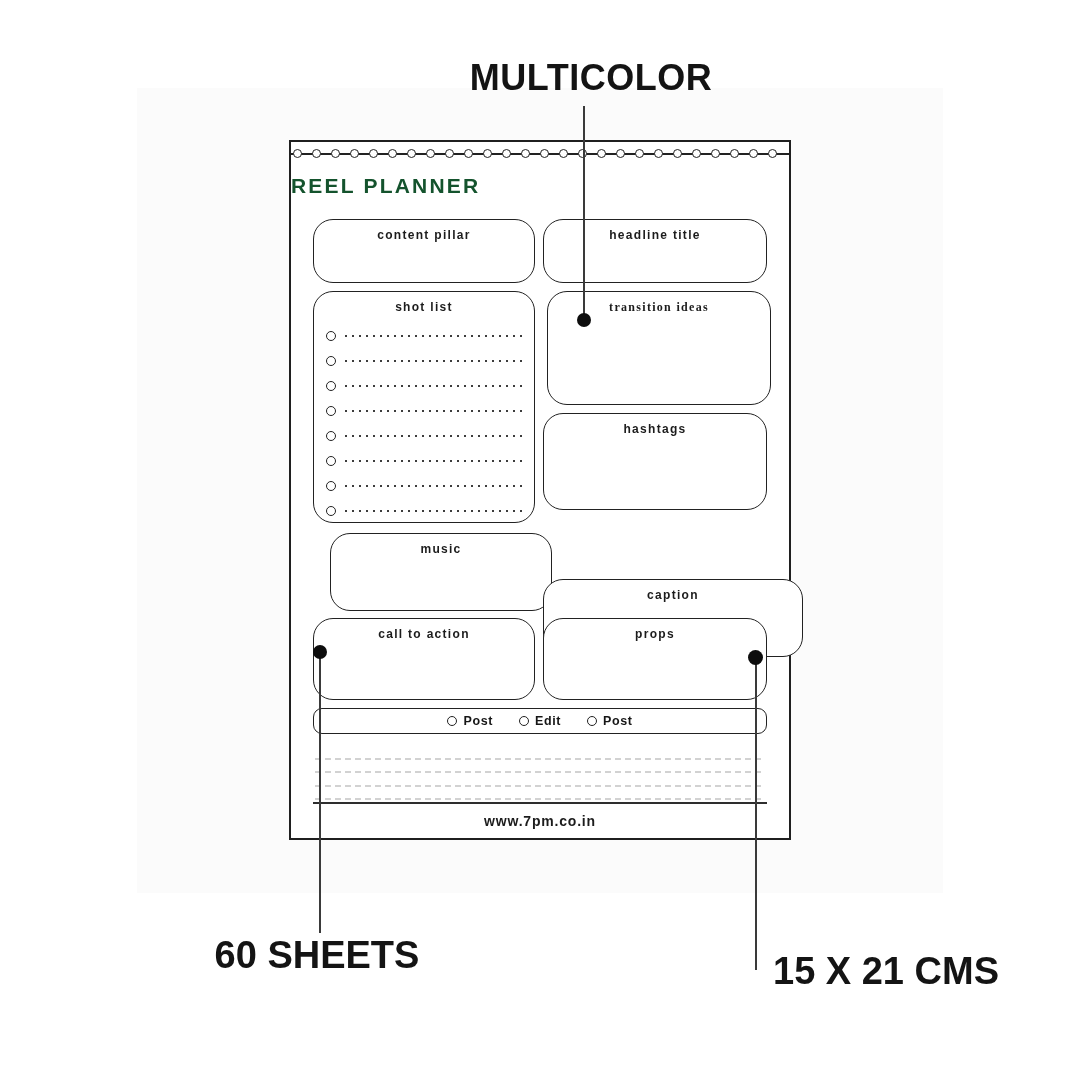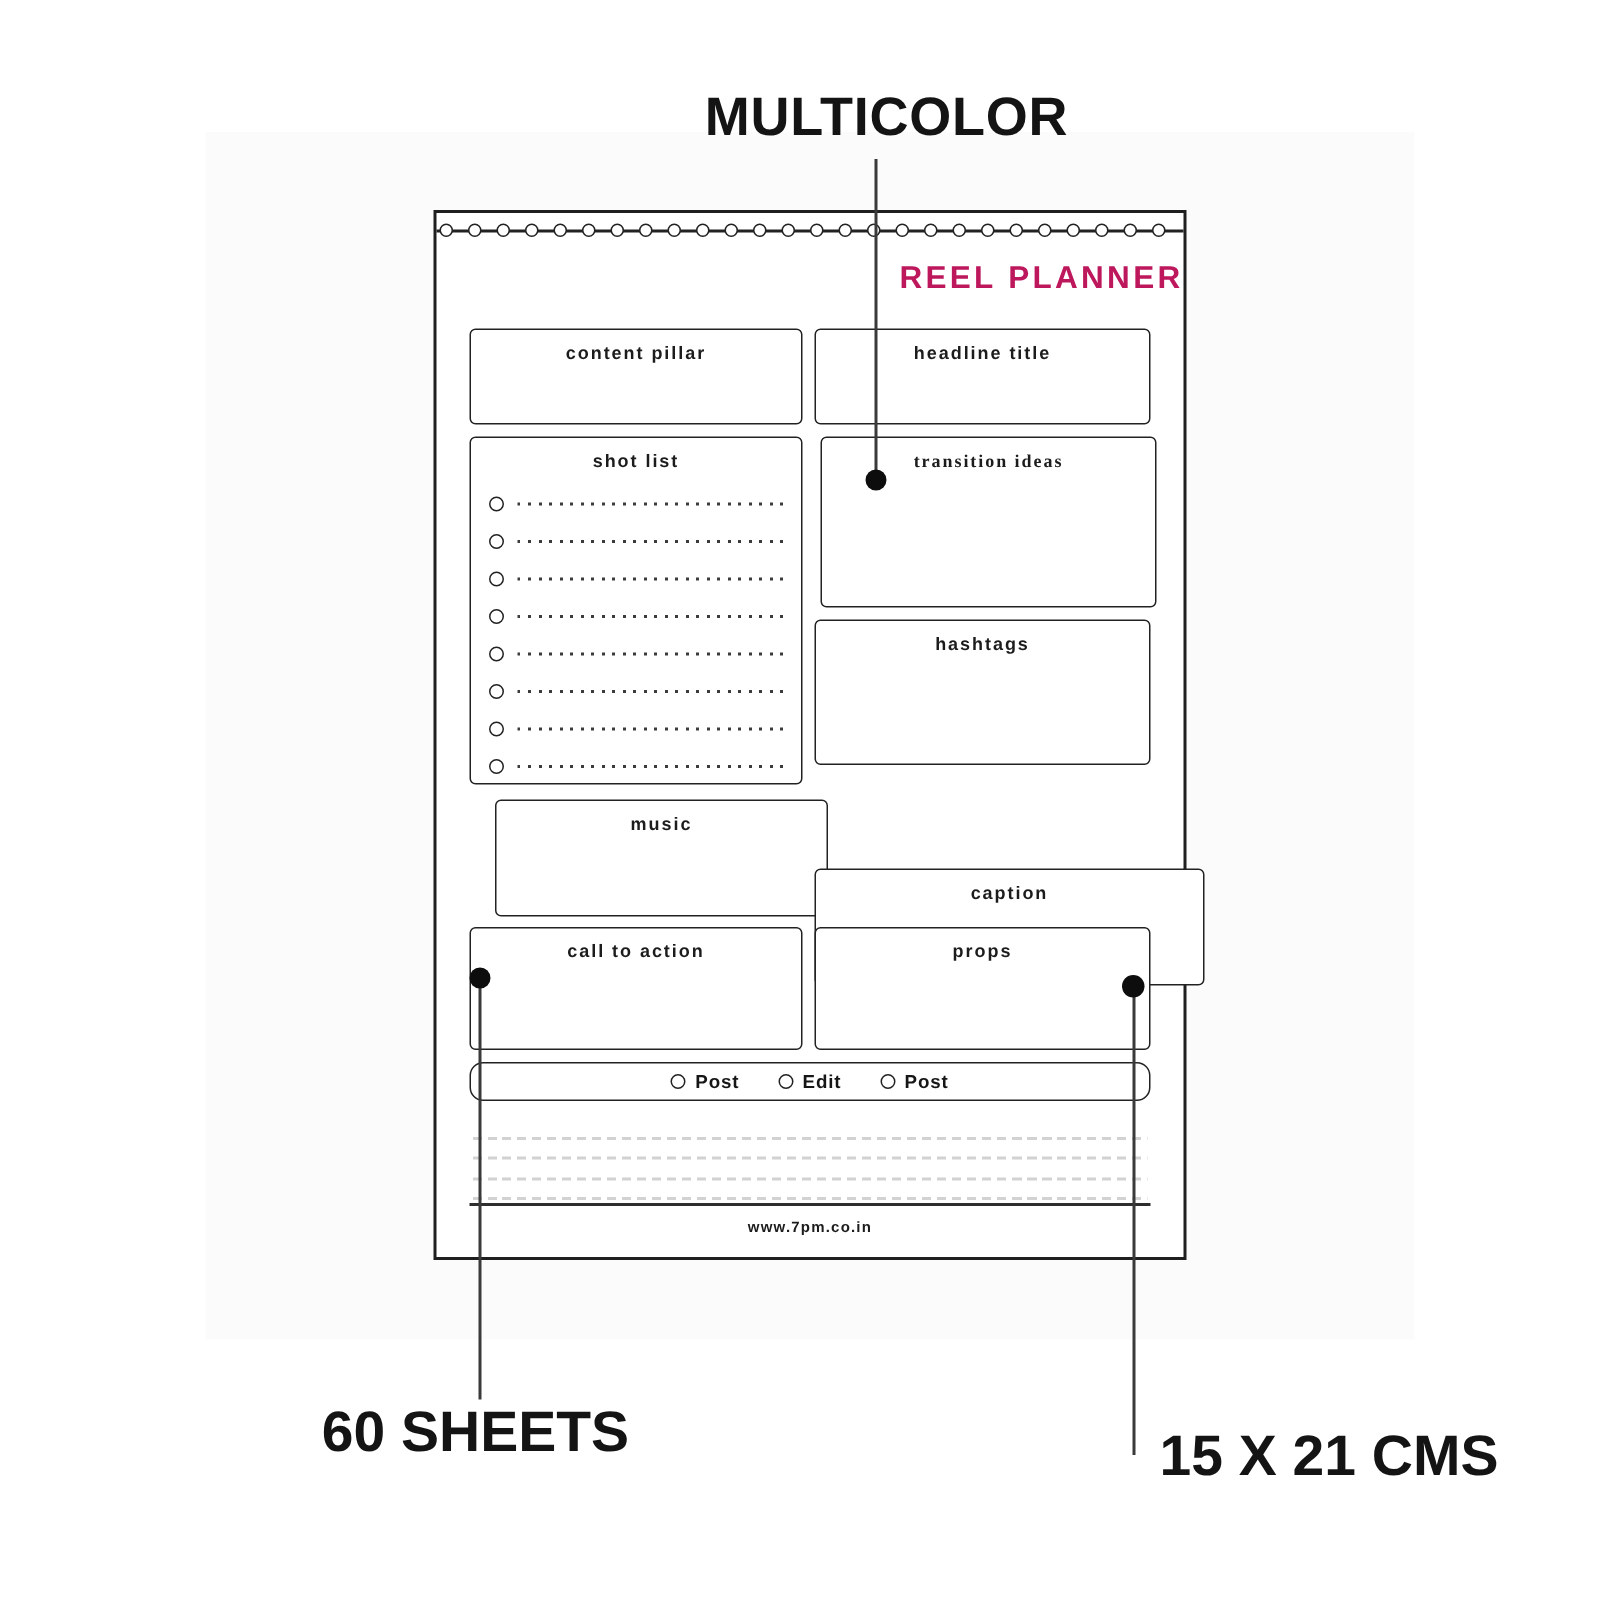--- a/index.html
+++ b/index.html
@@ -19,23 +19,23 @@
   .callout-dot { position:absolute; background:#0d0d0d; border-radius:50%; z-index:31; }
   .dot-top   { left:577px; top:313px; width:14px; height:14px; }
   .dot-left  { left:313px; top:645px; width:14px; height:14px; }
   .dot-right { left:748px; top:650px; width:15px; height:15px; }
 
   
   .page { position:absolute; left:289px; top:140px; width:502px; height:700px; background:#ffffff; border:2px solid #1f1f1f; z-index:10; }
   .binding-line { position:absolute; left:0; top:11px; width:498px; height:2px; background:#222; }
   .binding-strip { position:absolute; left:2px; top:7px; width:484px; display:flex; justify-content:space-between; }
   .hole { width:9px; height:9px; border:1.6px solid #222; border-radius:50%; background:#fff; }
-  .page-title { position:absolute; left:0; top:32px; width:498px; text-align:right; font-size:21px; font-weight:700; letter-spacing:2.2px; color:#be185d; }
-
-  .box { position:absolute; border:1.8px solid #222; border-radius:4px; background:#fff; }
+  .page-title { position:absolute; left:0; top:32px; width:498px; text-align:left; font-size:21px; font-weight:700; letter-spacing:2.2px; color:#14532d; }
+
+  .box { position:absolute; border:1.8px solid #222; border-radius:20px; background:#fff; }
   .box-label { display:block; text-align:center; margin-top:8px; font-size:12px; font-weight:600; letter-spacing:1.3px; color:#1c1c1c; }
   .box-content-pillar { left:22px;  top:77px;  width:222px; height:64px; }
   .box-headline      { left:252px; top:77px;  width:224px; height:64px; }
   .box-shot-list     { left:22px;  top:149px; width:222px; height:232px; }
   .box-transition    { left:256px; top:149px; width:224px; height:114px;font-family:Liberation Serif, serif; }
   .box-hashtags      { left:252px; top:271px; width:224px; height:97px; }
   .box-music         { left:22px;  top:391px; width:222px; height:78px;margin-left:17px; }
   .box-caption       { left:252px; top:391px; width:260px; height:78px;margin-top:46px; }
   .box-cta           { left:22px;  top:476px; width:222px; height:82px; }
   .box-props         { left:252px; top:476px; width:224px; height:82px; }
@@ -50,21 +50,21 @@
                 display:flex; align-items:center; justify-content:center; gap:26px; }
   .status-opt { display:flex; align-items:center; gap:6px; }
   .status-circle { width:10px; height:10px; border:1.7px solid #222; border-radius:50%; background:#fff; }
   .status-text { font-size:12.5px; font-weight:700; letter-spacing:0.6px; color:#161616; }
 
   .notes-lines { position:absolute; left:24px; top:604px; width:450px; }
   .ruled-line { height:2px; margin-top:11.5px;
                 background-image:repeating-linear-gradient(90deg,#d2d2d2 0 6px,transparent 6px 10px); }
   .footer-line { position:absolute; left:22px; top:660px; width:454px; height:2px; background:#2e2e2e; }
   .footer-text { position:absolute; left:0; top:671px; width:498px; text-align:center;
-                 font-size:10px; font-weight:700; letter-spacing:0.8px; color:#1c1c1c; }
+                 font-size:14px; font-weight:700; letter-spacing:0.8px; color:#1c1c1c; }
 </style>
 </head>
 <body>
 
 <div class="canvas">
   <div class="bg-card"></div>
 
   <div class="ann-label ann-top">MULTICOLOR</div>
   <div class="callout-line line-top"></div>
   <div class="callout-dot dot-top"></div>

